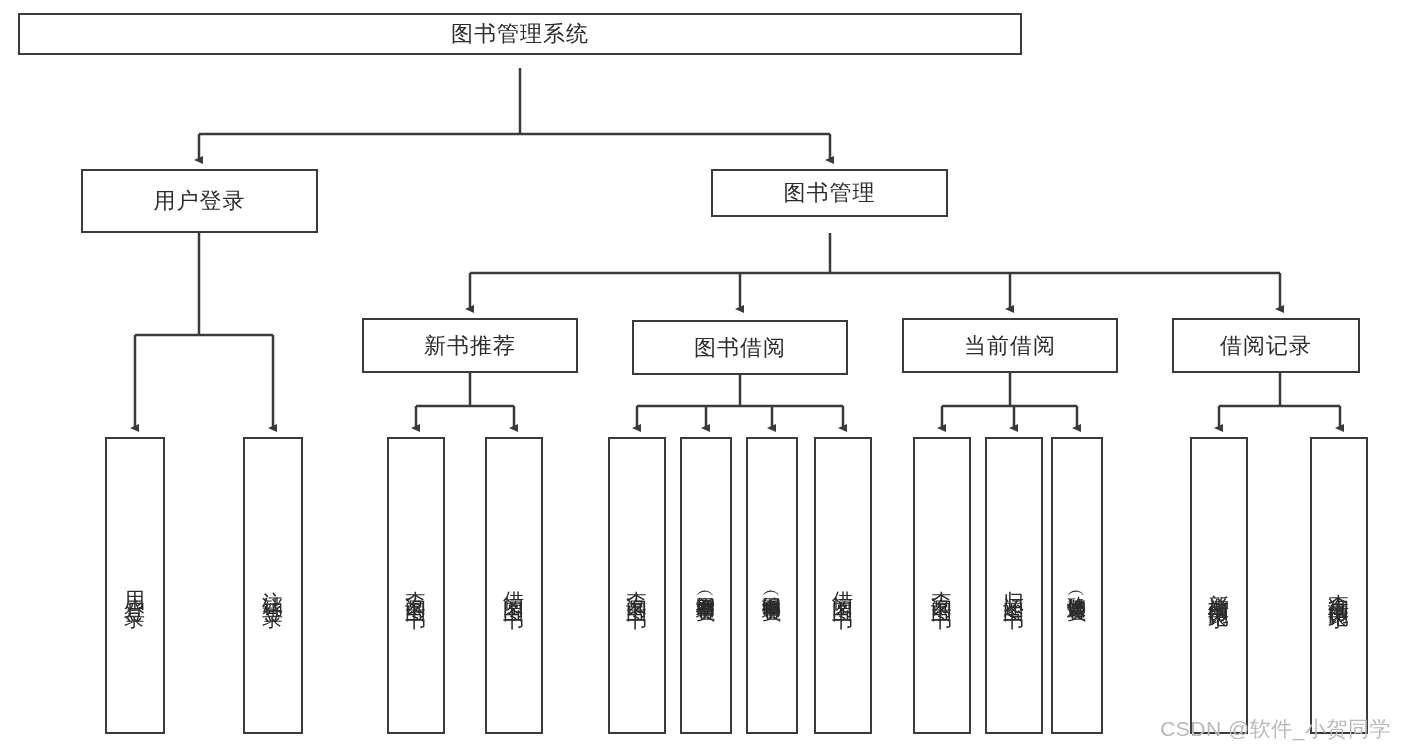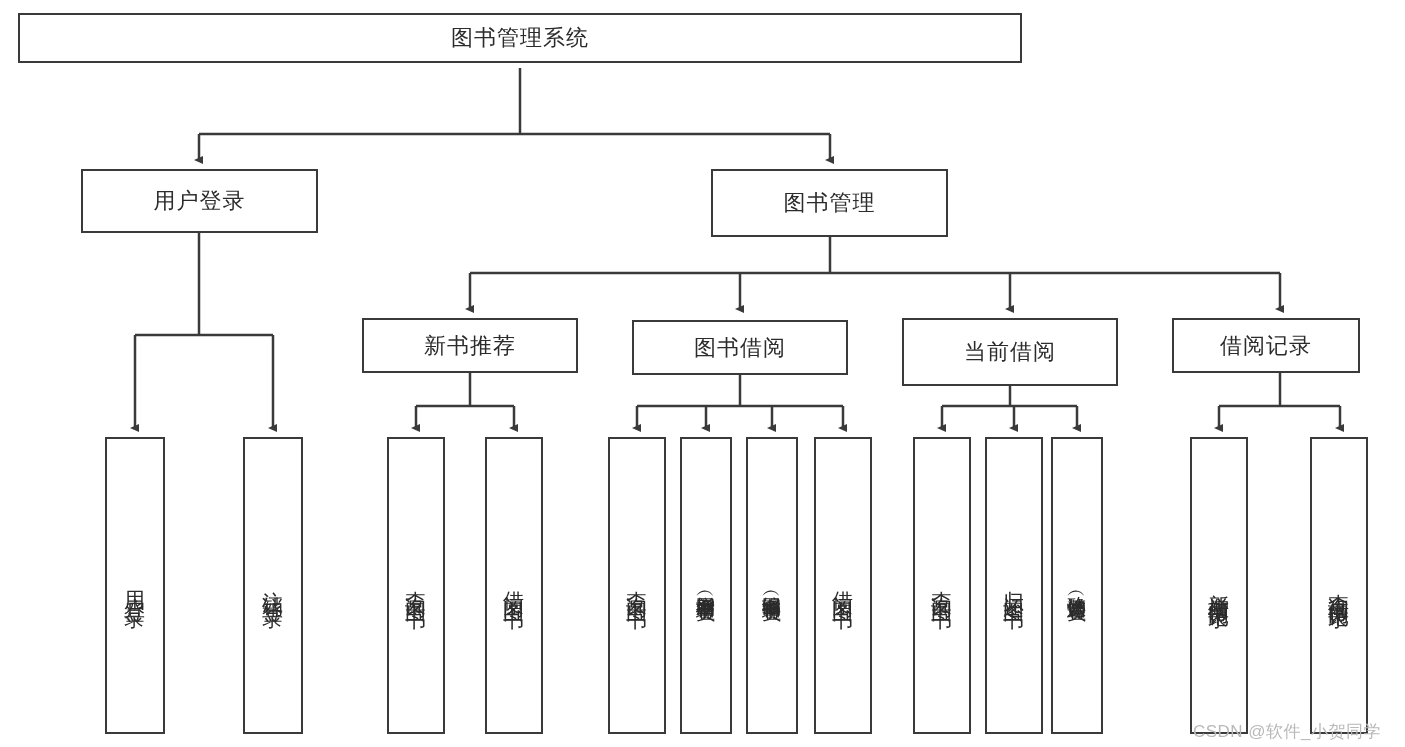--- a/index.html
+++ b/index.html
@@ -44,23 +44,23 @@
   }
   .node.vert .vlabel {
     writing-mode: vertical-rl;
     text-orientation: upright;
     letter-spacing: 6px;
     line-height: 1;
     white-space: nowrap;
   }
   .watermark {
     position: absolute;
-    right: 24px;
+    right: 14px;
     bottom: 4px;
-    font-size: 17px;
+    font-size: 21px;
     color: #b9b9b9;
     white-space: nowrap;
     letter-spacing: 0.5px;
   }
 </style>
 </head>
 <body>
 
 <div id="canvas">
 
@@ -122,38 +122,38 @@
     </g>
 
     <g stroke="#3a3a3a" stroke-width="2.5" fill="none">
       <path d="M1280,373 L1280,406"></path>
       <path d="M1219,406 L1340,406"></path>
       <path d="M1219,406 L1219,428" marker-end="url(#arrow)"></path>
       <path d="M1340,406 L1340,428" marker-end="url(#arrow)"></path>
     </g>
   </svg>
 
-  <div class="node horiz" style="left:18px; top:13px; width:1004px; height:50px;">
+  <div class="node horiz" style="left:18px; top:13px; width:1004px; height:42px;">
     <span>图书管理系统</span>
   </div>
 
   <div class="node horiz" style="left:81px; top:169px; width:237px; height:64px;">
     <span>用户登录</span>
   </div>
-  <div class="node horiz" style="left:711px; top:169px; width:237px; height:68px;">
+  <div class="node horiz" style="left:711px; top:169px; width:237px; height:48px;">
     <span>图书管理</span>
   </div>
 
   <div class="node horiz" style="left:362px; top:318px; width:216px; height:55px;">
     <span>新书推荐</span>
   </div>
   <div class="node horiz" style="left:632px; top:320px; width:216px; height:55px;">
     <span>图书借阅</span>
   </div>
-  <div class="node horiz" style="left:902px; top:318px; width:216px; height:68px;">
+  <div class="node horiz" style="left:902px; top:318px; width:216px; height:55px;">
     <span>当前借阅</span>
   </div>
   <div class="node horiz" style="left:1172px; top:318px; width:188px; height:55px;">
     <span>借阅记录</span>
   </div>
 
   <div class="node vert" style="left:105px; top:437px; width:60px; height:297px;">
     <span class="vlabel">用户登录</span>
   </div>
   <div class="node vert" style="left:243px; top:437px; width:60px; height:297px;">

